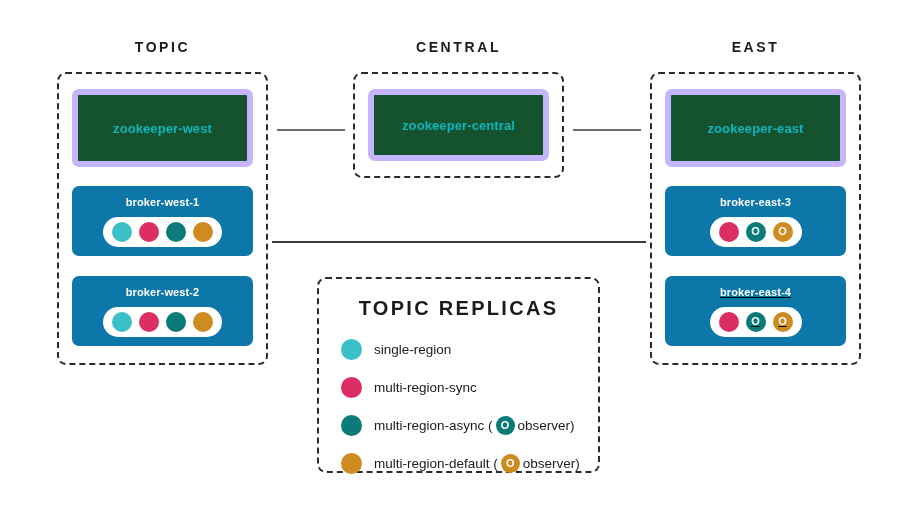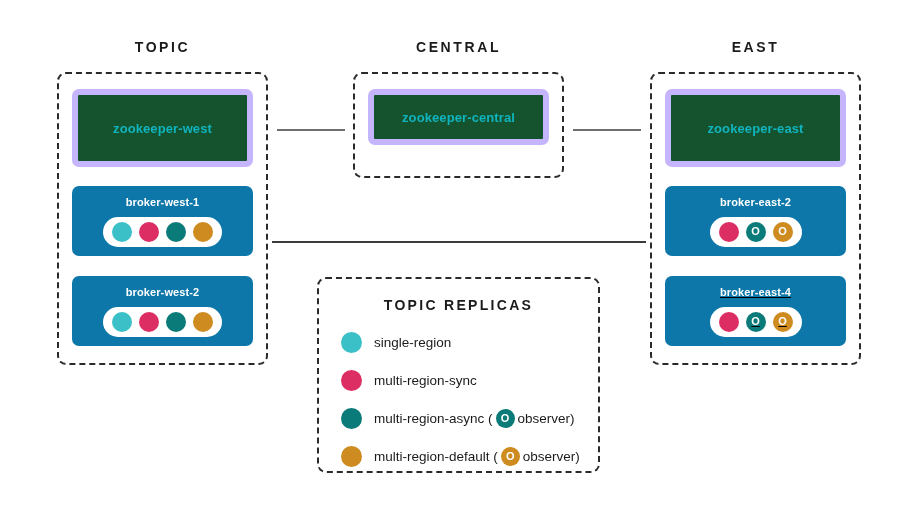--- a/index.html
+++ b/index.html
@@ -90,21 +90,21 @@
   .connector.thin { height: 2px; background: #3c3c3c; }
 
   .legend-box {
     position: absolute;
     border: 2px dashed #2a2a2a;
     border-radius: 9px;
     background: #ffffff;
     padding: 18px 22px 16px 22px;
   }
   .legend-title {
-    font-size: 14px;
+    font-size: 20px;
     font-weight: bold;
     letter-spacing: 2.3px;
     color: #1b1b1b;
     text-align: center;
     margin-bottom: 18px;
   }
   .legend-row {
     display: flex;
     align-items: center;
     gap: 12px;
@@ -165,33 +165,33 @@
         <span class="dot" style="background: rgb(59, 192, 200);"></span>
         <span class="dot" style="background: rgb(221, 46, 99);"></span>
         <span class="dot" style="background: rgb(10, 123, 120);"></span>
         <span class="dot" style="background: rgb(206, 139, 31);"></span>
       </div>
   </div>
 
   <div class="region-title" style="left:353px; top:39px; width:211px;">CENTRAL</div>
   <div class="region-box" style="left:353px; top:72px; width:211px; height:106px;"></div>
 
-  <div class="zk-box" style="left:368px; top:89px; width:181px; height:56px;">
+  <div class="zk-box" style="left:368px; top:89px; width:181px; height:72px;">
     <span class="zk-label">zookeeper-central</span>
   </div>
 
   <div class="region-title" style="left:650px; top:39px; width:211px;">EAST</div>
   <div class="region-box" style="left:650px; top:72px; width:211px; height:293px;"></div>
 
   <div class="zk-box" style="left:665px; top:89px; width:181px; height:78px;">
     <span class="zk-label">zookeeper-east</span>
   </div>
 
   <div class="broker-box" style="left:665px; top:186px; width:181px; height:70px;">
-    <span class="broker-label">broker-east-2</span>
+    <span class="broker-label">broker-east-3</span>
     <div class="replica-pill">
         <span class="dot" style="background: rgb(221, 46, 99);"></span>
         <span class="dot" style="background: rgb(10, 123, 120);">O</span>
         <span class="dot" style="background: rgb(206, 139, 31);">O</span>
       </div>
   </div>
 
   <div class="broker-box" style="left:665px; top:276px; width:181px; height:70px;text-decoration:underline;">
     <span class="broker-label">broker-east-4</span>
     <div class="replica-pill">

